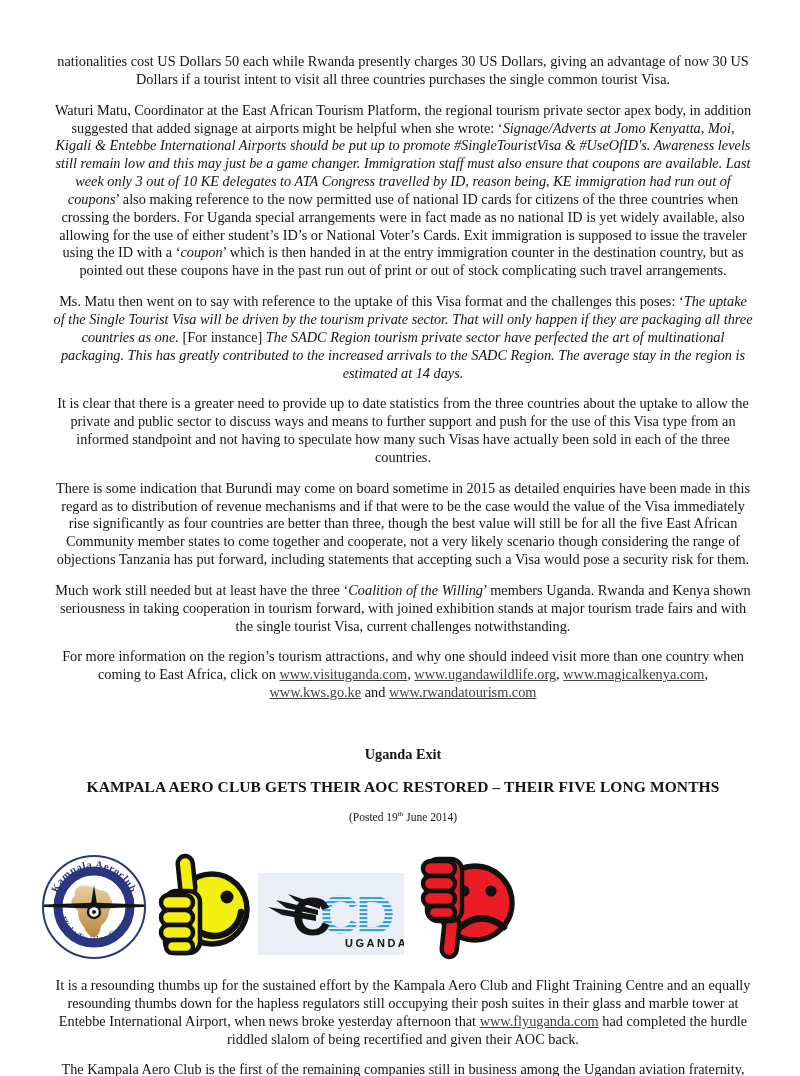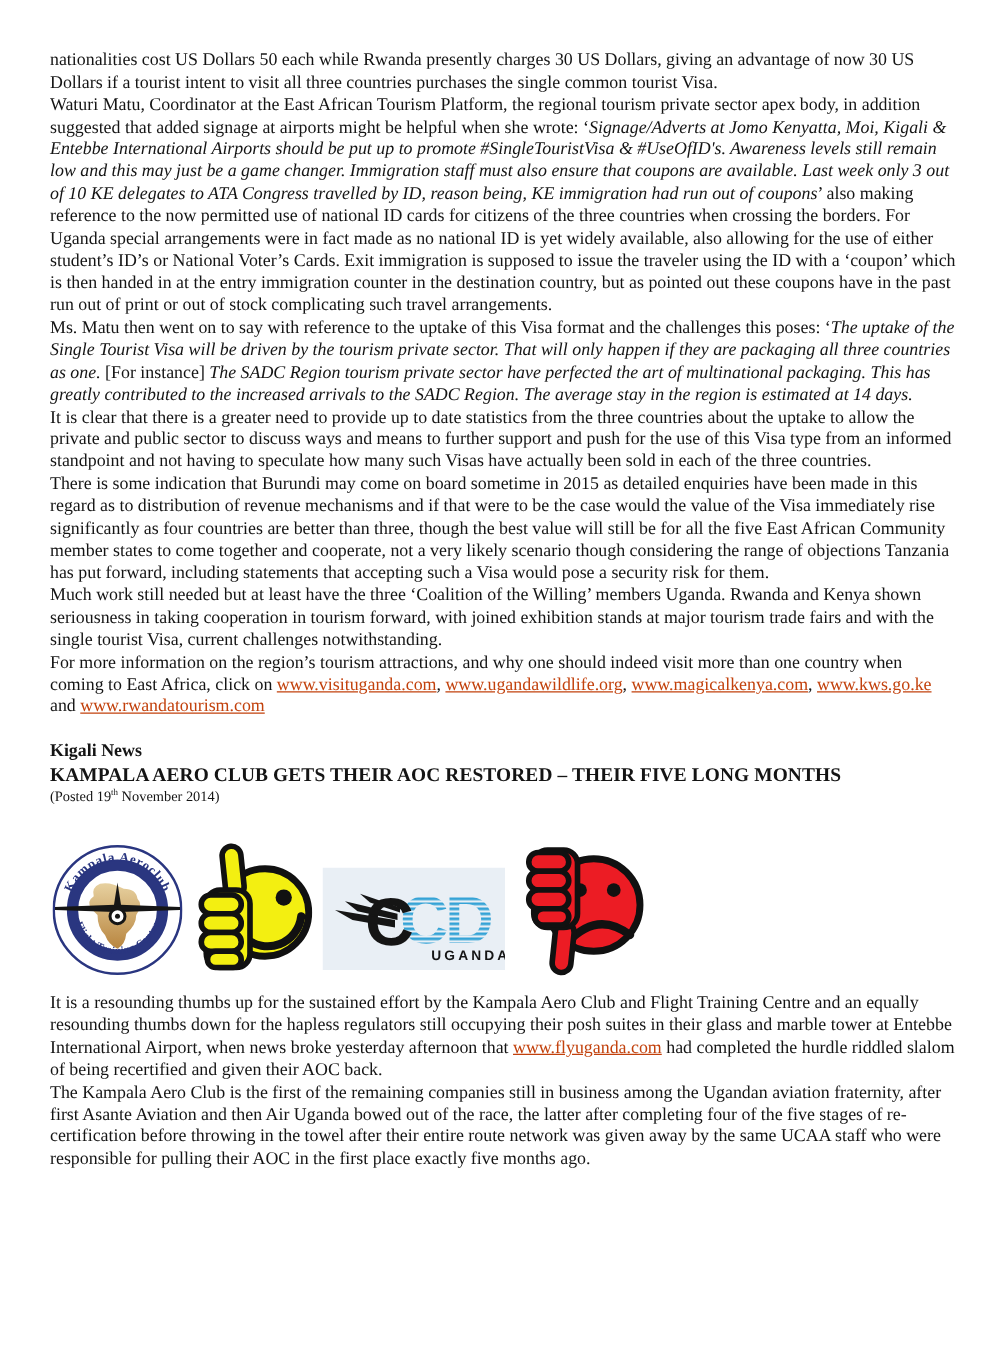--- a/index.html
+++ b/index.html
@@ -1,26 +1,26 @@
 <!DOCTYPE html>
 <html><head>
 <meta charset="utf-8">
 <style>
   html,body{margin:0;padding:0;background:#ffffff;}
   body{
     width:800px;height:1076px;overflow:hidden;
     font-family:"Liberation Serif", serif;color:#141414;
   }
   .page{padding:40px 34px 0 40px;width:726px;}
-  .para{margin:0;font-size:14.3px;line-height:17.85px;text-align:left;}
+  .para{margin:13px;font-size:14.3px;line-height:17.85px;text-align:center;}
   .rn{font-style:normal;font-weight:normal;}
   .rb{font-weight:bold;}
-  .ri{}
+  .ri{font-style:italic;}
   .rbi{font-weight:normal;font-style:italic;}
-  a.rlink{color:#c2410c;text-decoration:underline;cursor:pointer;}
+  a.rlink{color:#404040;text-decoration:underline;cursor:pointer;}
   sup.rsup{font-size:0.62em;line-height:0;}
   .spacer{height:17px;}
   .h-section{font-size:14.3px;line-height:18px;}
   .h-article{font-size:15.5px;line-height:21px;letter-spacing:0.1px;}
   .posted{font-size:11.5px;line-height:15px;}
   .images-row{display:flex;align-items:center;gap:8px;margin:24px 0 9px 2px;height:115px;}
   .images-row svg{display:block;}
   .logo-caa{align-self:center;margin-top:14px;}
 </style>
 </head>
@@ -29,23 +29,23 @@
 <div class="page">
   <div id="doc">
       <div class="para "><span class="rn">nationalities cost US Dollars 50 each while Rwanda presently charges 30 US Dollars, giving an advantage of now 30 US Dollars if a tourist intent to visit all three countries purchases the single common tourist Visa.</span></div>
       <div class="para "><span class="rn">Waturi Matu, Coordinator at the East African Tourism Platform, the regional tourism private sector apex body, in addition suggested that added signage at airports might be helpful when she wrote: ‘</span><span class="rbi">Signage/Adverts at Jomo Kenyatta, Moi, Kigali &amp; Entebbe International Airports should be put up to promote #SingleTouristVisa &amp; #UseOfID's. Awareness levels still remain low and this may just be a game changer. Immigration staff must also ensure that coupons are available. Last week only 3 out of 10 KE delegates to ATA Congress travelled by ID, reason being, KE immigration had run out of coupons</span><span class="rn">’ also making reference to the now permitted use of national ID cards for citizens of the three countries when crossing the borders. For Uganda special arrangements were in fact made as no national ID is yet widely available, also allowing for the use of either  student’s ID’s or National Voter’s Cards. Exit immigration is supposed to issue the traveler using the ID with a ‘</span><span class="ri">coupon</span><span class="rn">’ which is then handed in at the entry immigration counter in the destination country, but as pointed out these coupons have in the past run out of print or out of stock complicating such travel arrangements.</span></div>
       <div class="para "><span class="rn">Ms. Matu then went on to say with reference to the uptake of this Visa format and the challenges this poses: ‘</span><span class="rbi">The uptake of the Single Tourist Visa will be driven by the tourism private sector. That will only happen if they are packaging all three countries as one.</span><span class="rn"> [For instance] </span><span class="rbi">The SADC Region tourism private sector have perfected the art of multinational packaging. This has greatly contributed to the increased arrivals to the SADC Region. The average stay in the region is estimated at 14 days.</span></div>
       <div class="para "><span class="rn">It is clear that there is a greater need to provide up to date statistics from the three countries about the uptake to allow the private and public sector to discuss ways and means to further support and push for the use of this Visa type from an informed standpoint and not having to speculate how many such Visas have actually been sold in each of the three countries.</span></div>
       <div class="para "><span class="rn">There is some indication that Burundi may come on board sometime in 2015 as detailed enquiries have been made in this regard as to distribution of revenue mechanisms and if that were to be the case would the value of the Visa immediately rise significantly as four countries are better than three, though the best value will still be for all the five East African Community member states to come together and cooperate, not a very likely scenario though considering the range of objections Tanzania has put forward, including statements that accepting such a Visa would pose a security risk for them.</span></div>
       <div class="para "><span class="rn">Much work still needed but at least have the three ‘</span><span class="ri">Coalition of the Willing</span><span class="rn">’ members Uganda. Rwanda and Kenya shown seriousness in taking cooperation in tourism forward, with joined exhibition stands at major tourism trade fairs and with the single tourist Visa, current challenges notwithstanding.</span></div>
       <div class="para "><span class="rn">For more information on the region’s tourism attractions, and why one should indeed visit more than one country when coming to East Africa, click on </span><a href="#" class="rlink">www.visituganda.com</a><span class="rn">, </span><a href="#" class="rlink">www.ugandawildlife.org</a><span class="rn">, </span><a href="#" class="rlink">www.magicalkenya.com</a><span class="rn">, </span><a href="#" class="rlink">www.kws.go.ke</a><span class="rn"> and </span><a href="#" class="rlink">www.rwandatourism.com</a></div>
       <div class="spacer"></div>
-      <div class="para h-section"><span class="rb">Kigali News</span></div>
+      <div class="para h-section"><span class="rb">Uganda Exit</span></div>
       <div class="para h-article"><span class="rb">KAMPALA AERO CLUB GETS THEIR AOC RESTORED – THEIR FIVE LONG MONTHS</span></div>
-      <div class="para posted"><span class="rn">(Posted 19</span><sup class="rsup">th</sup><span class="rn"> November 2014)</span></div>
+      <div class="para posted"><span class="rn">(Posted 19</span><sup class="rsup">th</sup><span class="rn"> June 2014)</span></div>
   <div class="images-row">
 
     <svg width="104" height="110" viewBox="0 0 104 110">
       <defs>
         <linearGradient id="tanGrad" x1="0" y1="0" x2="0" y2="1">
           <stop offset="0" stop-color="#e7d1a0"></stop>
           <stop offset="1" stop-color="#b8853f"></stop>
         </linearGradient>
         <path id="arcTop" d="M 13,55 A 39,39 0 1 1 91,55" fill="none"></path>
         <path id="arcBot" d="M 17,55 A 35,35 0 0 0 87,55" fill="none"></path>

